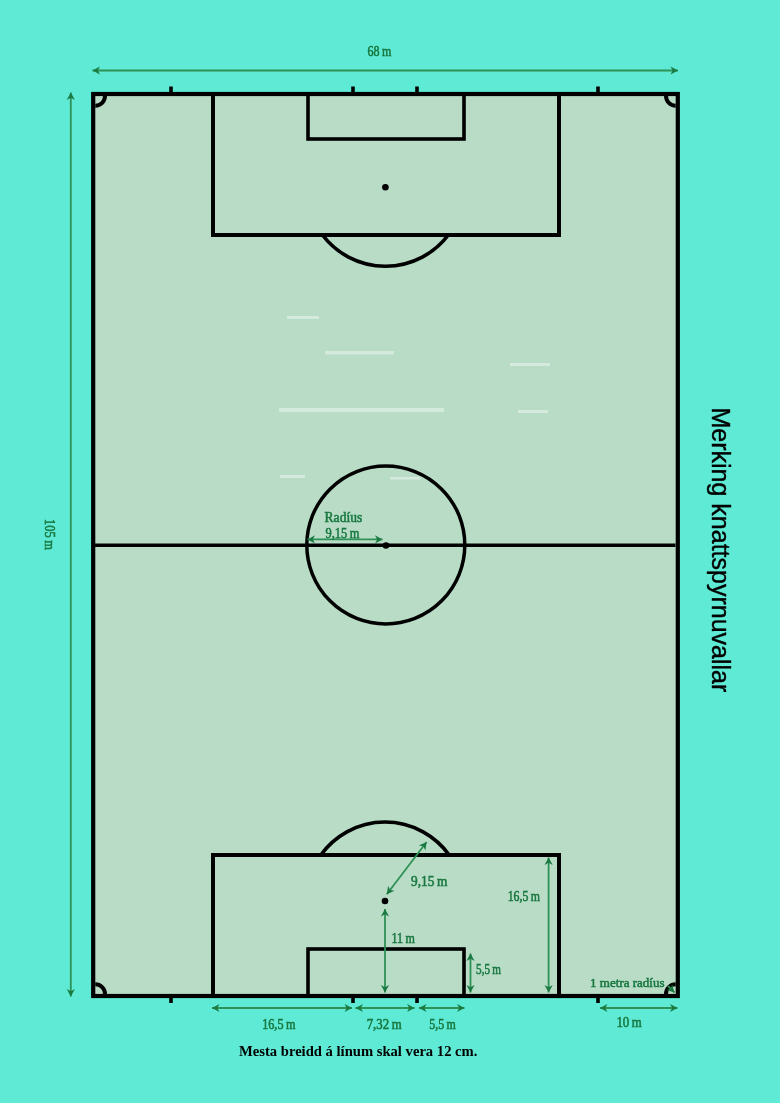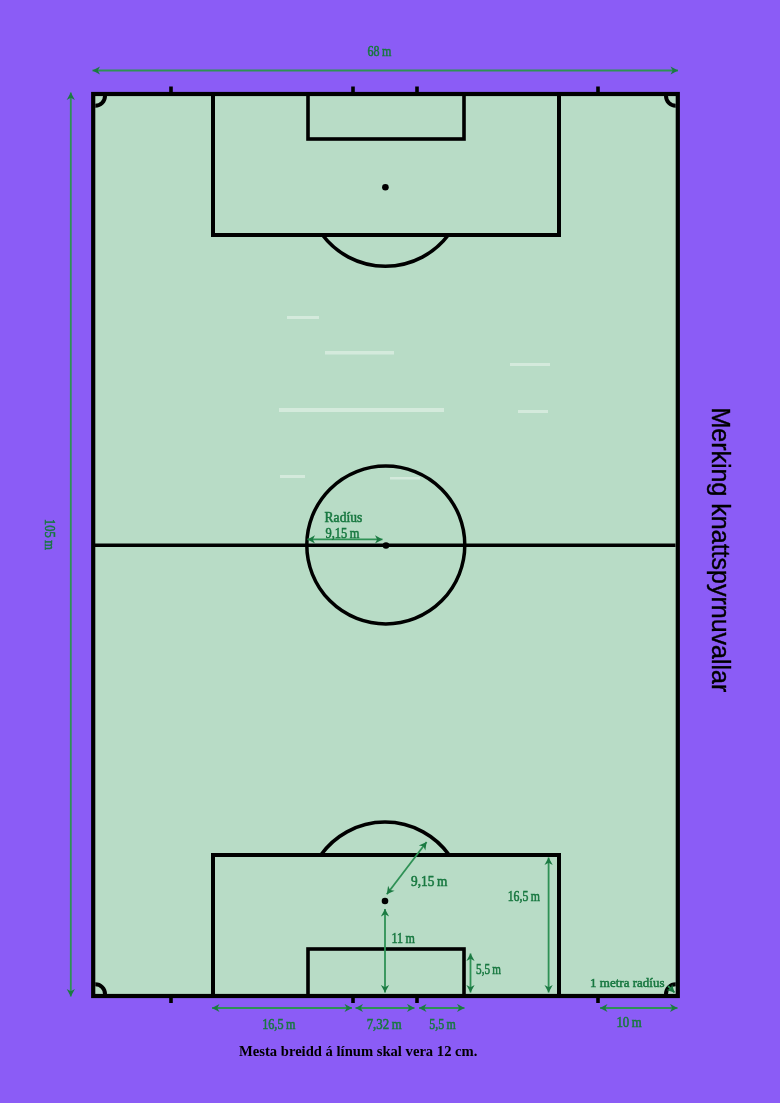--- a/index.html
+++ b/index.html
@@ -1,16 +1,16 @@
 <!DOCTYPE html>
 <html><head>
 <meta charset="utf-8">
 <style>
   html,body{margin:0;padding:0;background:#ffffff;}
-  .page{position:relative;width:780px;height:1103px;background:#8b5cf6;overflow:hidden;
+  .page{position:relative;width:780px;height:1103px;background:#5eead4;overflow:hidden;
         font-family:"Liberation Serif", serif;}
   svg{position:absolute;top:0;left:0;}
 </style>
 </head>
 <body>
 <div class="page">
 <svg width="780" height="1103" viewBox="0 0 780 1103" xmlns="http://www.w3.org/2000/svg">
   <defs>
     <marker id="ah" markerWidth="14" markerHeight="11" refX="10" refY="4.5" orient="auto-start-reverse" markerUnits="userSpaceOnUse">
       <path d="M10,4.5 L2.5,0.4 L4.7,4.5 L2.5,8.6 Z" fill="#1b7a42"></path>

